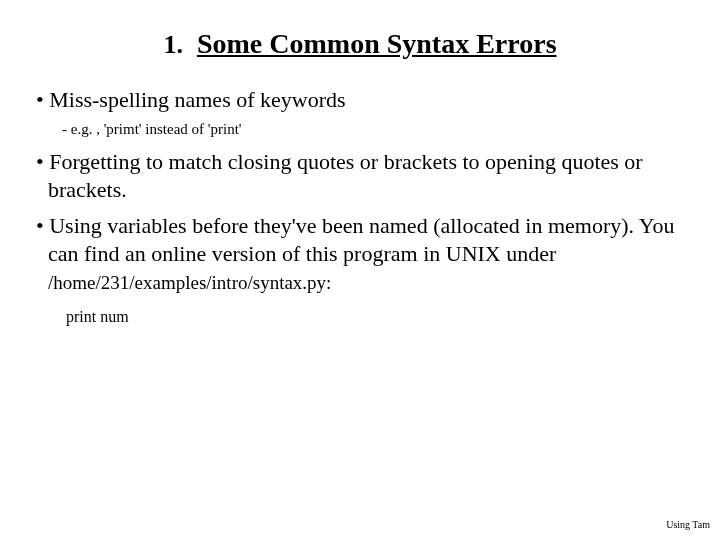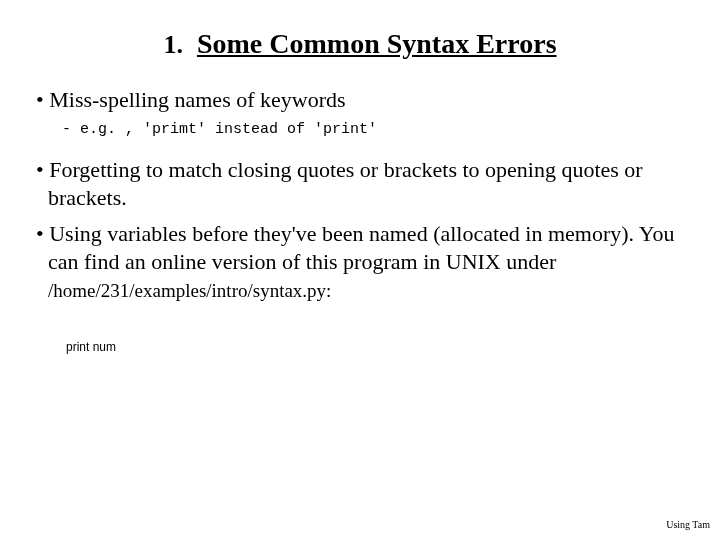--- a/index.html
+++ b/index.html
@@ -34,44 +34,44 @@
       font-size: 22px;
       line-height: 1.3;
       margin-bottom: 6px;
       padding-left: 16px;
       text-indent: -12px;
     }
     .bullet::before {
       content: "• ";
     }
     .sub {
-      font-family: Liberation Mono, monospace;
+      font-family: Liberation Serif, serif;
       font-size: 15px;
       margin-left: 30px;
-      margin-bottom: 18px;
+      margin-bottom: 10px;
     }
     .bullet2 {
       font-size: 22px;
       line-height: 1.28;
       margin-bottom: 8px;
       padding-left: 16px;
       text-indent: -12px;
     }
     .bullet2::before {
       content: "• ";
     }
     .code-path {
       font-family: Liberation Serif, serif;
       font-size: 19px;
     }
     .snippet {
-      font-family: Liberation Sans, sans-serif;
-      font-size: 12px;
+      font-family: Liberation Serif, serif;
+      font-size: 16px;
       margin-left: 34px;
-      margin-top: 36px;
+      margin-top: 12px;
     }
     .footer {
       position: absolute;
       right: 10px;
       bottom: 10px;
       font-size: 10px;
       font-family: "Times New Roman", Times, serif;
     }
   </style>
 </head>

